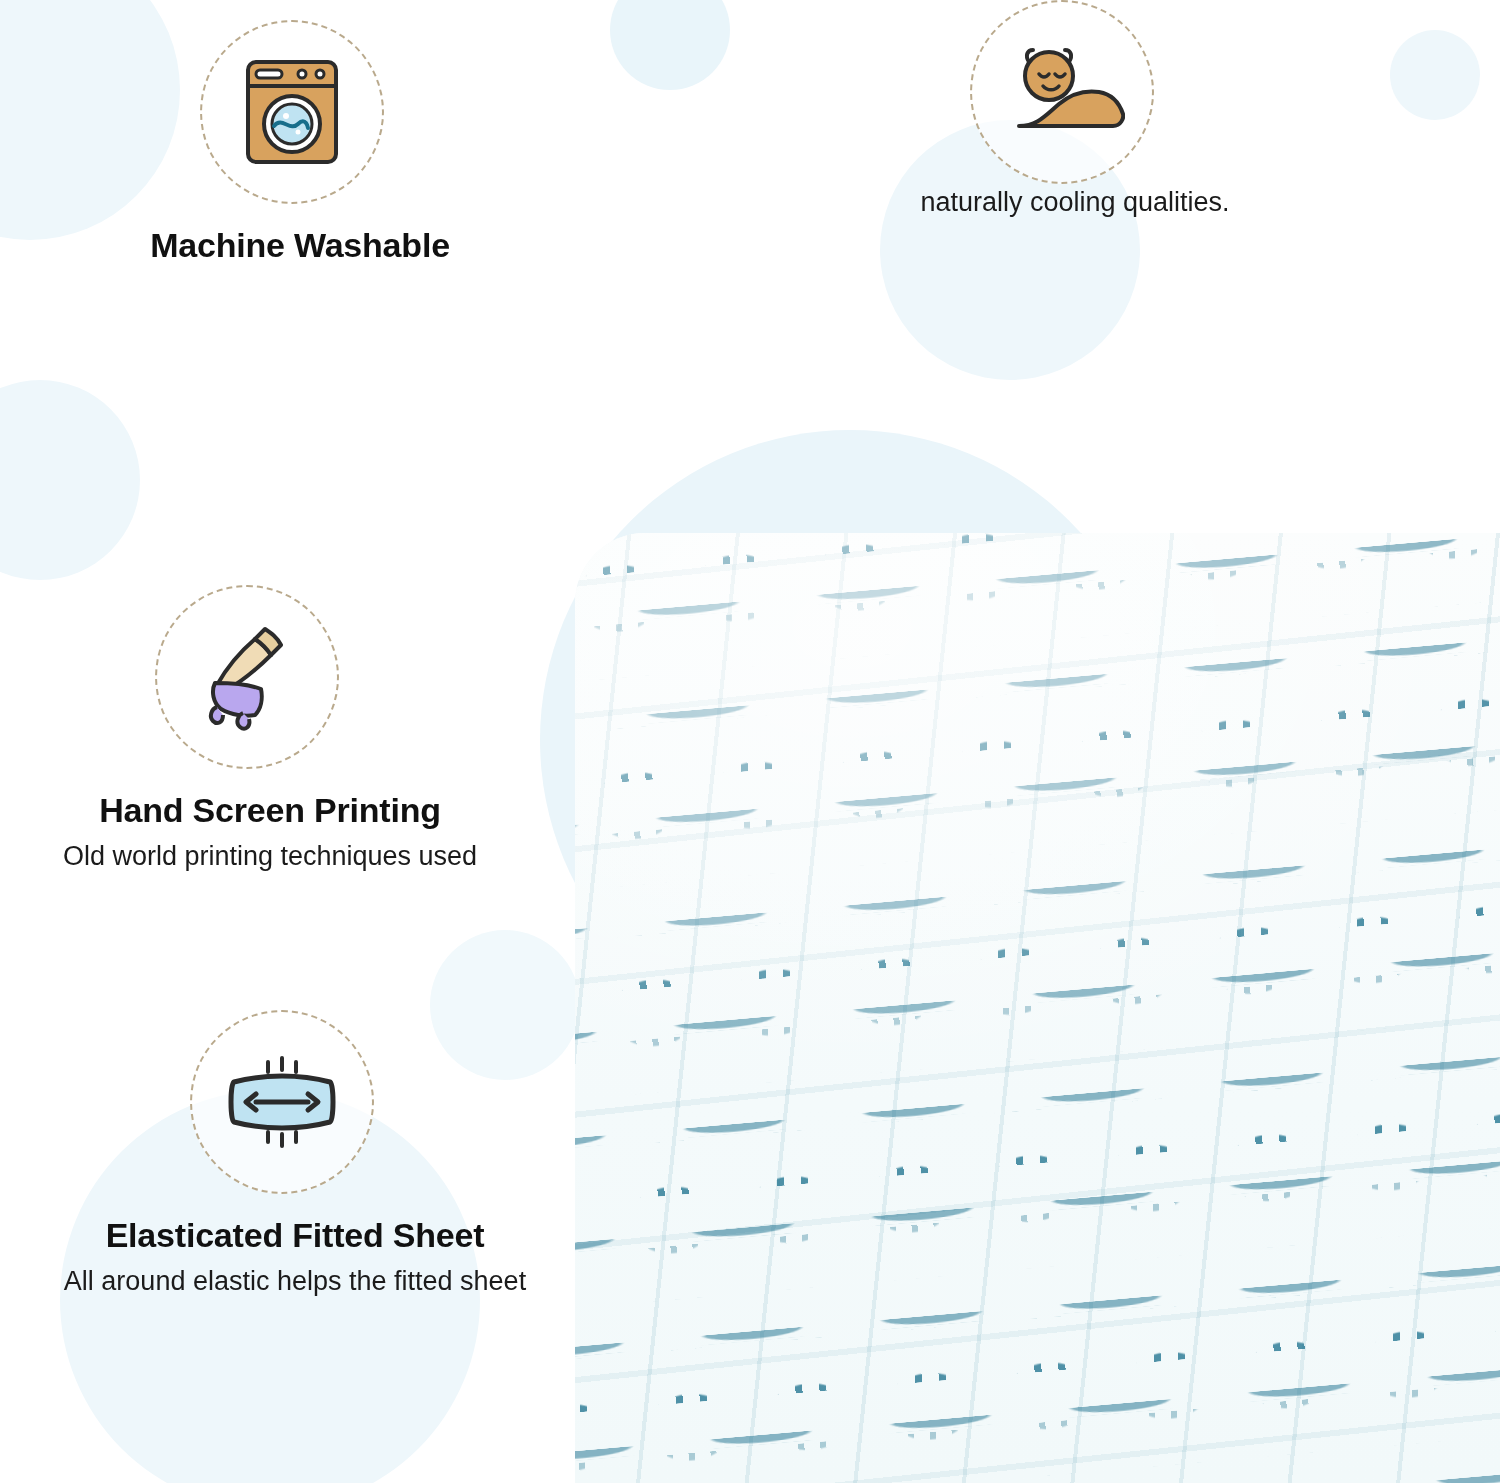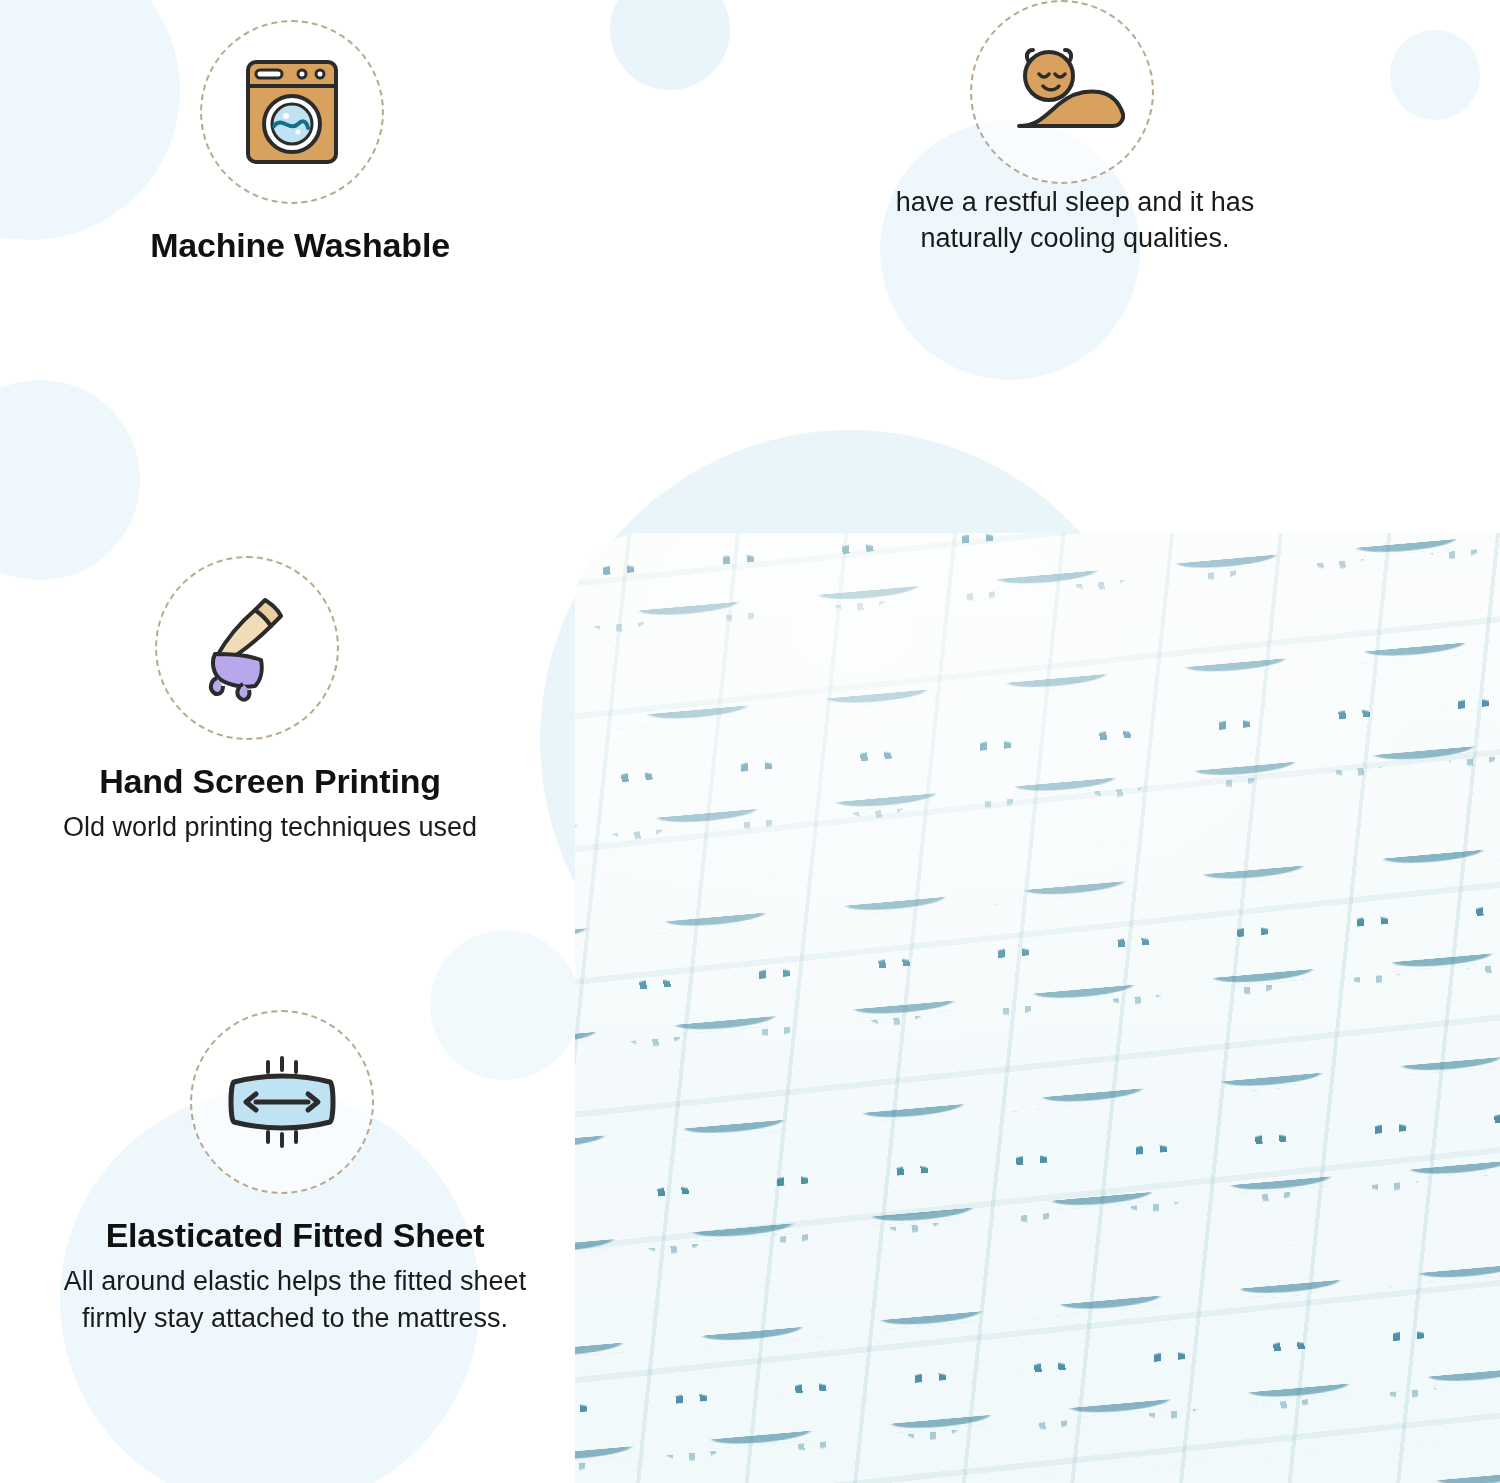--- a/index.html
+++ b/index.html
@@ -180,21 +180,21 @@
   }
   .feature p {
     font-size: 27px;
     line-height: 1.35;
     margin: 0;
     color: #1b1b1b;
   }
 
   #feature-washable { left: 0px;   top: 20px;  width: 600px; }
   #feature-sleep    { left: 780px; top: 0px;   width: 590px; }
-  #feature-print    { left: 0px;   top: 556px; width: 540px; }
+  #feature-print    { left: 0px;   top: 585px; width: 540px; }
   #feature-elastic  { left: 0px;   top: 1010px;width: 590px; }
 
   #feature-washable .icon-circle { margin-left: 200px; }
   #feature-sleep .icon-circle    { margin-left: 190px; }
   #feature-print .icon-circle    { margin-left: 155px; }
   #feature-elastic .icon-circle  { margin-left: 190px; }
 </style>
 </head>
 <body>
 
@@ -271,21 +271,20 @@
     <svg width="126" height="100" viewBox="0 0 126 100" aria-hidden="true">
       <path d="M20 84c18 0 26-10 40-22 12-10 26-14 40-12 12 2 20 10 24 22 1 4-2 12-10 12H24c-4 0-4-0 -4 0z" fill="#d8a25e" stroke="#2b2b2b" stroke-width="4" stroke-linejoin="round"></path>
       <circle cx="50" cy="34" r="24" fill="#d8a25e" stroke="#2b2b2b" stroke-width="4"></circle>
       <path d="M30 20c-4-6-2-12 4-12" fill="none" stroke="#2b2b2b" stroke-width="4" stroke-linecap="round"></path>
       <path d="M70 20c4-6 2-12-4-12" fill="none" stroke="#2b2b2b" stroke-width="4" stroke-linecap="round"></path>
       <path d="M40 32c3 4 7 4 10 0" fill="none" stroke="#2b2b2b" stroke-width="3.5" stroke-linecap="round"></path>
       <path d="M56 32c3 4 7 4 10 0" fill="none" stroke="#2b2b2b" stroke-width="3.5" stroke-linecap="round"></path>
       <path d="M44 44c4 5 12 5 16 0" fill="none" stroke="#2b2b2b" stroke-width="3.5" stroke-linecap="round"></path>
     </svg>
   </div>
-  <p>have a restful sleep and it has</p>
   <p>naturally cooling qualities.</p>
 </div>
 
 <div class="feature" id="feature-print">
   <div class="icon-circle">
     <svg width="120" height="108" viewBox="0 0 120 108" aria-hidden="true">
       <path d="M30 62c10-18 24-34 38-46 6 4 12 10 16 16-12 12-28 26-46 36z" fill="#f0dcb6" stroke="#2b2b2b" stroke-width="4" stroke-linejoin="round"></path>
       <path d="M68 16c6 4 12 10 16 16l10-10c-4-8-10-12-16-16z" fill="#e7cf9f" stroke="#2b2b2b" stroke-width="4" stroke-linejoin="round"></path>
       <path d="M28 60c20 0 36 2 46 6 2 10 0 20-6 26-10 2-24 0-34-6-8-6-10-18-6-26z" fill="#b9a7ee" stroke="#2b2b2b" stroke-width="4" stroke-linejoin="round"></path>
       <path d="M36 92c0 8-6 10-10 6s-2-12 4-14" fill="#b9a7ee" stroke="#2b2b2b" stroke-width="4" stroke-linejoin="round"></path>
@@ -306,14 +305,13 @@
       <line x1="52" y1="14" x2="52" y2="24" stroke="#2b2b2b" stroke-width="4" stroke-linecap="round"></line>
       <line x1="66" y1="10" x2="66" y2="22" stroke="#2b2b2b" stroke-width="4" stroke-linecap="round"></line>
       <line x1="80" y1="14" x2="80" y2="24" stroke="#2b2b2b" stroke-width="4" stroke-linecap="round"></line>
       <line x1="52" y1="94" x2="52" y2="84" stroke="#2b2b2b" stroke-width="4" stroke-linecap="round"></line>
       <line x1="66" y1="98" x2="66" y2="86" stroke="#2b2b2b" stroke-width="4" stroke-linecap="round"></line>
       <line x1="80" y1="94" x2="80" y2="84" stroke="#2b2b2b" stroke-width="4" stroke-linecap="round"></line>
     </svg>
   </div>
   <h2>Elasticated Fitted Sheet</h2>
   <p>All around elastic helps the fitted sheet</p>
-  <p>firmly stay attached to the mattress.</p>
 </div>
 
 </body></html>

